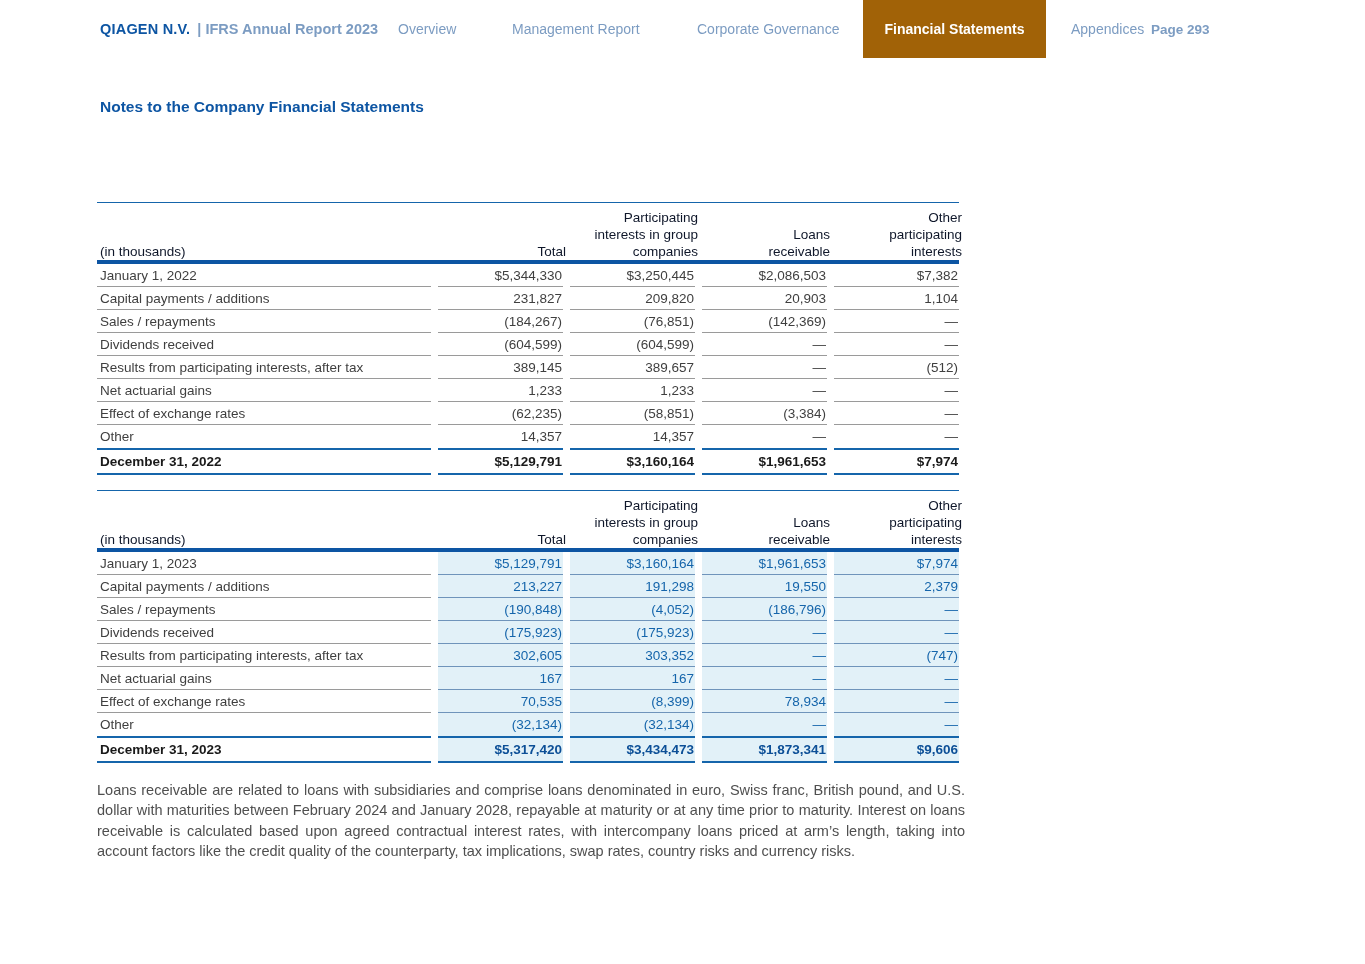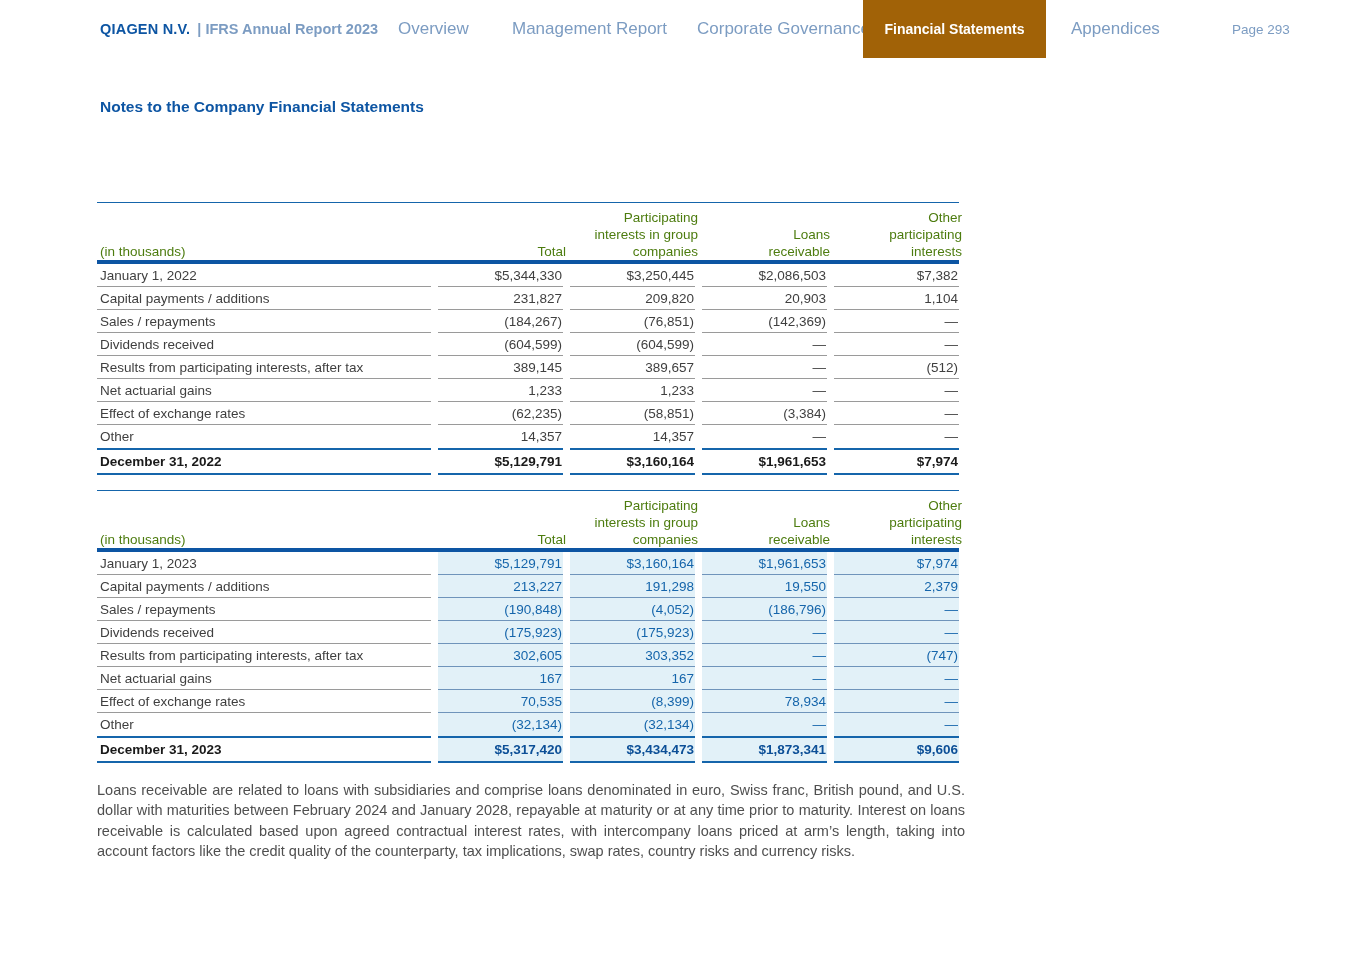--- a/index.html
+++ b/index.html
@@ -21,27 +21,27 @@
     display: flex; align-items: center;
   }
   .brand-wrap { left: 100px; }
   .brand-name {
     color: #0d55a3; font-weight: 700; font-size: 14.5px; letter-spacing: .2px;
   }
   .brand-report {
     color: #7c9cc2; font-size: 14.5px; margin-left: 7px; font-weight: 700;
   }
   .nav-link {
-    color: #7c9cc2; font-size: 17px; text-decoration: none; cursor: pointer;
+    color: #7c9cc2; font-size: 14px; text-decoration: none; cursor: pointer;
   }
   .pos-overview   { left: 398px; }
   .pos-management { left: 512px; text-align: right; }
   .pos-governance { left: 697px; }
   .pos-appendices { left: 1071px; }
-  .pos-page       { left: 1232px; }
+  .pos-page       { left: 1151px; font-weight: bold; }
   .nav-active {
     position: absolute; left: 863px; top: 0;
     width: 183px; height: 58px;
     background: #a16207;
     color: #ffffff; font-weight: 700; font-size: 14px;
     display: flex; align-items: center; justify-content: center;
     cursor: pointer;
   }
   .nav-page { color: #7c9cc2; font-size: 13.5px; }
 
@@ -62,21 +62,21 @@
 
   .t-head {
     display: grid;
     grid-template-columns: 334px 125px 125px 125px 125px;
     column-gap: 7px;
     align-items: end;
     height: 61px;
     padding: 6px 0 4px 3px;
     border-bottom: 4px solid #0d55a3;
   }
-  .th { color: #4d7c0f; font-size: 13.5px; line-height: 17px; }
+  .th { color: #0f172a; font-size: 13.5px; line-height: 17px; }
   .th.num { text-align: right; }
 
   .tr {
     display: grid;
     grid-template-columns: 334px 125px 125px 125px 125px;
     column-gap: 7px;
     height: 23px;
   }
   .td {
     height: 100%;

